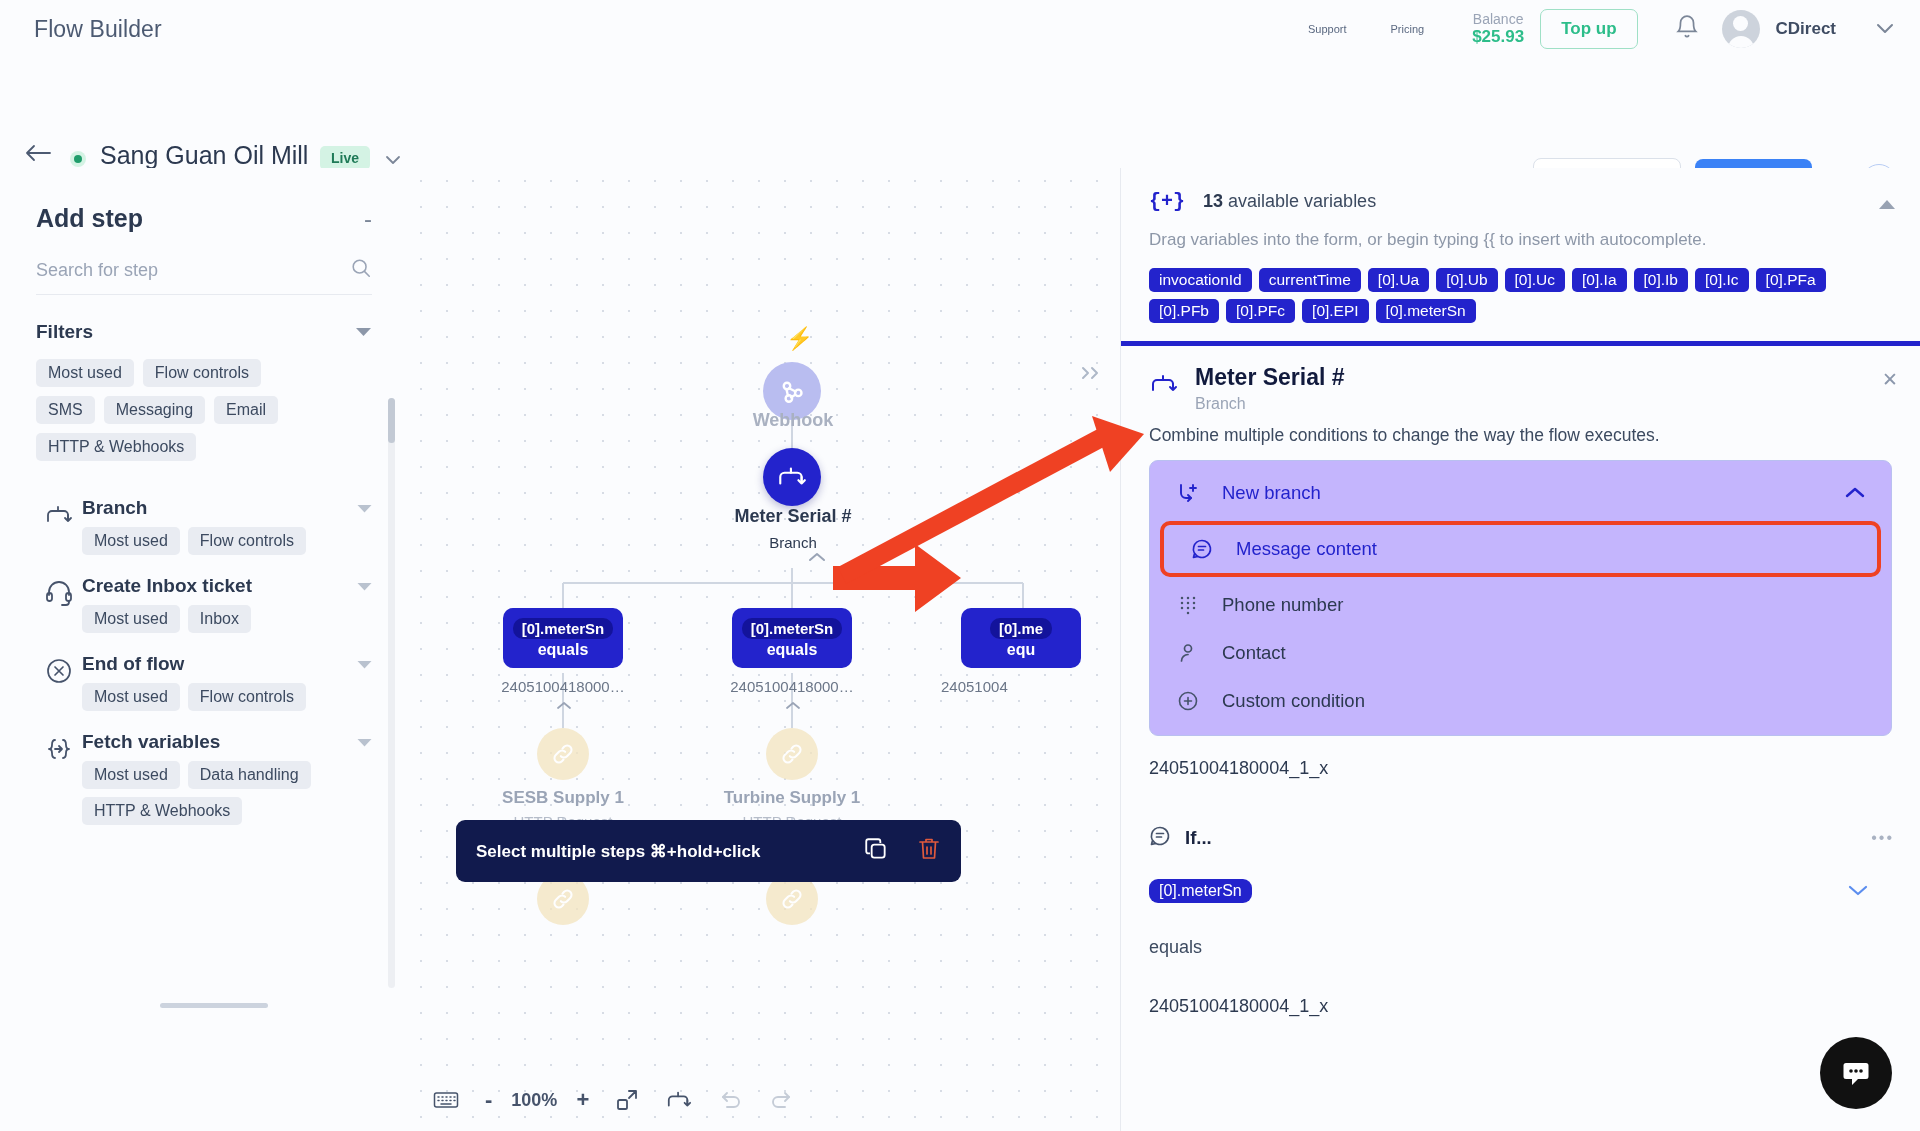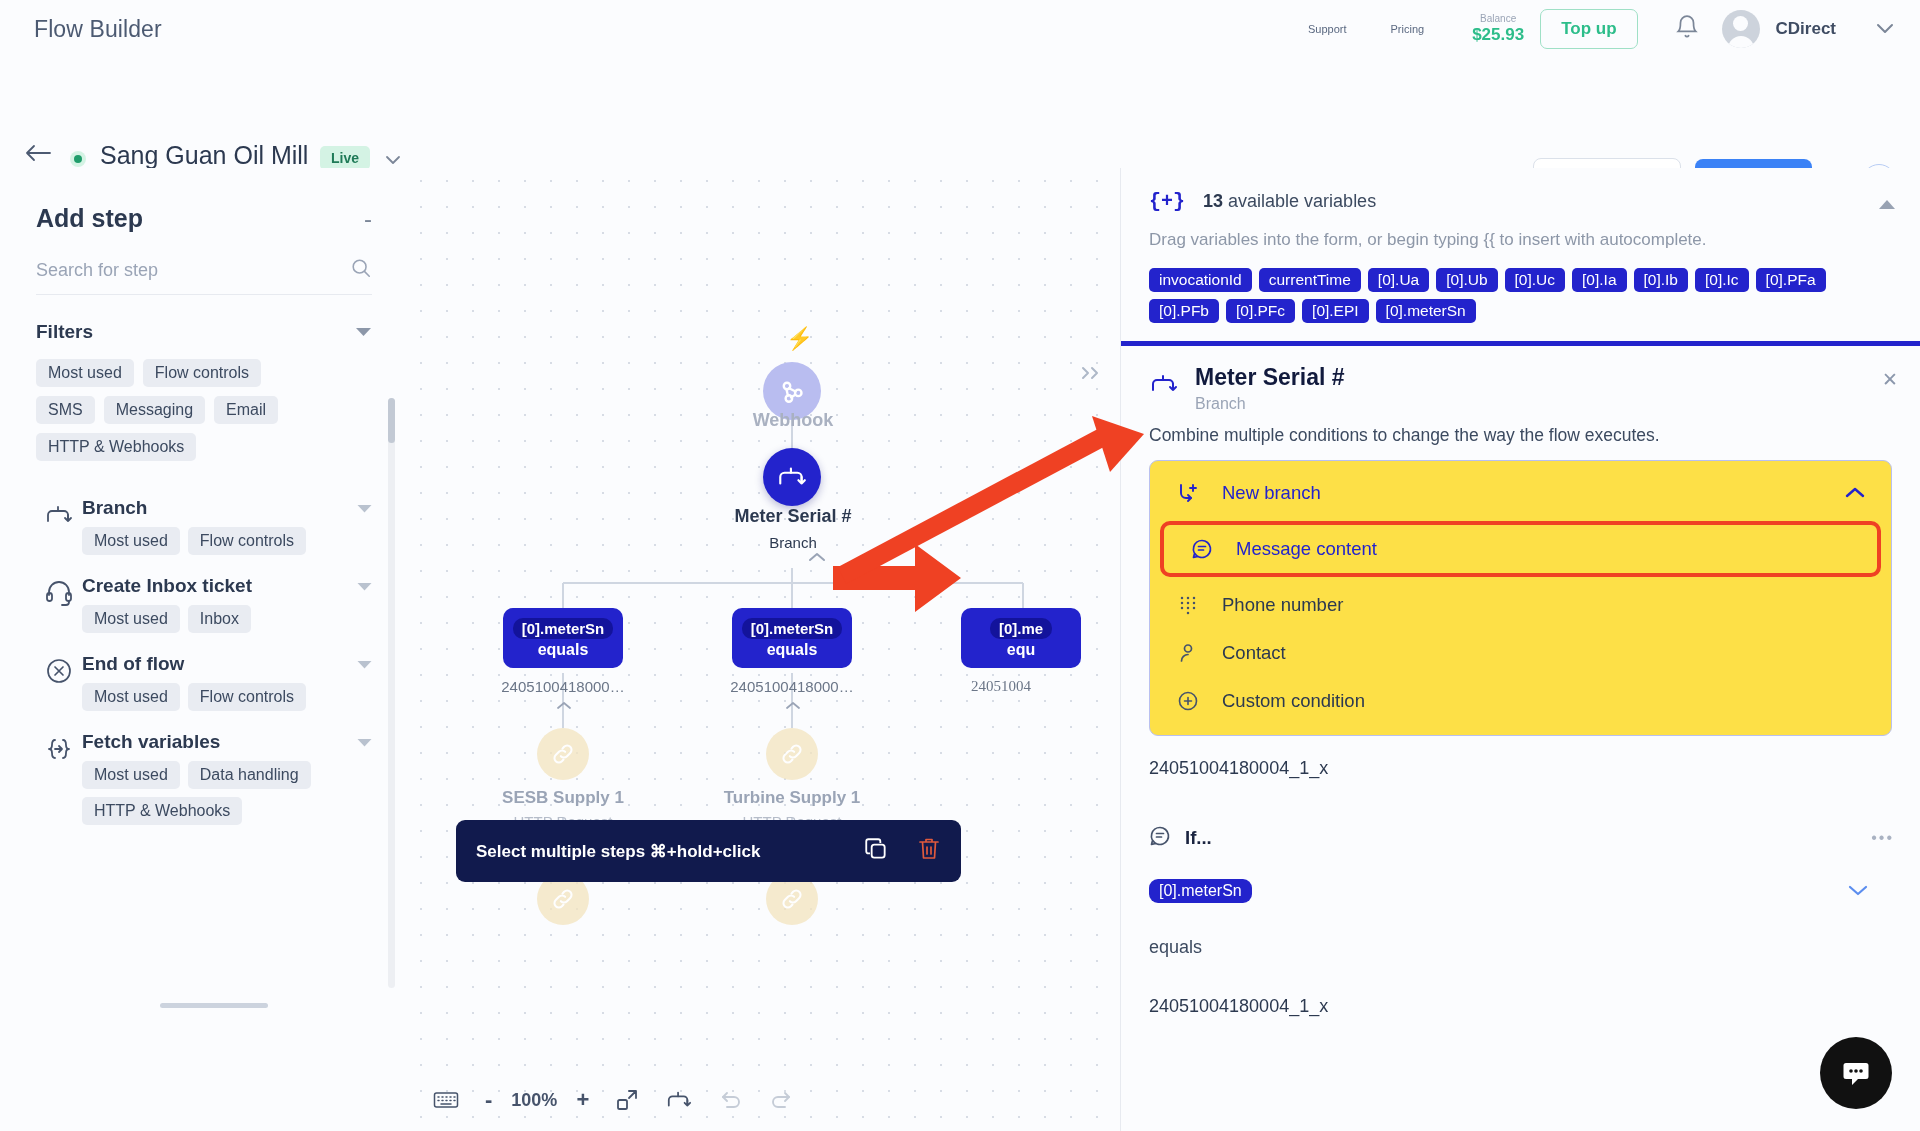--- a/index.html
+++ b/index.html
@@ -23,21 +23,21 @@
     letter-spacing: .1px;
   }
   .topnav { margin-left: auto; display: flex; align-items: center; gap: 0; }
   .topnav a {
     font-size: 11px; color: #5a6880; text-decoration: none; padding: 0 22px;
   }
   .balance-block {
     display: flex; flex-direction: column; align-items: center; padding: 0 16px 0 26px;
     line-height: 1.15;
   }
-  .balance-label { font-size: 10px; color: #9aa4b6; text-align: center; }
+  .balance-label { font-size: 14px; color: #9aa4b6; text-align: center; }
   .balance-amount { font-size: 17px; font-weight: bold; color: #2dbd8a; }
   .topup-btn {
     border: 1px solid #9fe0c6; border-radius: 7px; background: #fbfcfe;
     color: #2dbd8a; font-size: 17px; font-weight: bold; padding: 9px 20px;
     cursor: pointer; font-family: inherit;
   }
   .bell { margin: 0 22px 0 36px; cursor: pointer; }
   .avatar {
     width: 38px; height: 38px; border-radius: 50%; background: #cdd3dc;
     overflow: hidden; position: relative; flex: 0 0 auto;
@@ -237,21 +237,21 @@
 
   .detail { padding: 18px 28px 0 28px; position: relative; }
   .detail-head { display: flex; align-items: flex-start; gap: 16px; }
   .detail-ic { color: #2323cc; padding-top: 6px; }
   .detail-title { font-size: 23px; font-weight: bold; color: #111a3d; }
   .detail-sub { font-size: 16px; color: #9aa4b6; margin-top: 4px; }
   .detail-close { position: absolute; right: 22px; top: 22px; cursor: pointer; color:#8b97ac; font-size:19px; }
   .detail-desc { font-size: 17.5px; color: #3c4a60; margin-top: 12px; }
 
   .menu-card {
-    margin-top: 14px; border: 1px solid #b9c0f0; border-radius: 9px; background: #fde047;
+    margin-top: 14px; border: 1px solid #b9c0f0; border-radius: 9px; background: #c4b5fd;
     padding: 8px 0 10px 0;
   }
   .menu-row {
     display: flex; align-items: center; gap: 22px; padding: 13px 26px; cursor: pointer;
     font-size: 18.5px; color: #2c3950;
   }
   .menu-row.accent { color: #2323cc; }
   .menu-row .mi { color: #2323cc; width: 24px; display:flex; justify-content:center;}
   .menu-row.plain .mi { color: #46536b; }
   .menu-row.newbranch { font-weight: normal; }
@@ -551,21 +551,21 @@
     <span class="small-chevron" style="left:377px; top:528px;">
       <svg width="16" height="9" viewBox="0 0 16 9" fill="none" stroke="#9aa4b6" stroke-width="1.8" stroke-linecap="round" stroke-linejoin="round">
           <path d="M2 7l6-5 6 5"></path>
         </svg>
     </span>
 
     <div class="cond-node" style="left:553px; top:440px;">
       <div class="cond-pill">[0].me</div>
       <div class="cond-eq">equ</div>
     </div>
-    <div class="cond-caption" style="left:513px; top:510px; text-align:center;font-family:Liberation Serif, serif;">24051004</div>
+    <div class="cond-caption" style="left:533px; top:510px; text-align:left;">24051004</div>
 
     <div class="http-circle" style="left:129px; top:560px;">
       <svg width="26" height="26" viewBox="0 0 24 24" fill="none" stroke="#fff" stroke-width="1.9" stroke-linecap="round" stroke-linejoin="round">
         <path d="M10 14a4 4 0 005.7 0l3-3a4 4 0 10-5.7-5.7L11.5 7"></path>
         <path d="M14 10a4 4 0 00-5.7 0l-3 3a4 4 0 105.7 5.7l1.5-1.6"></path>
       </svg>
     </div>
     <div class="http-label" style="left:65px; top:620px;">SESB Supply 1</div>
     <div class="http-sub" style="left:65px; top:645px;">HTTP Request</div>
 

